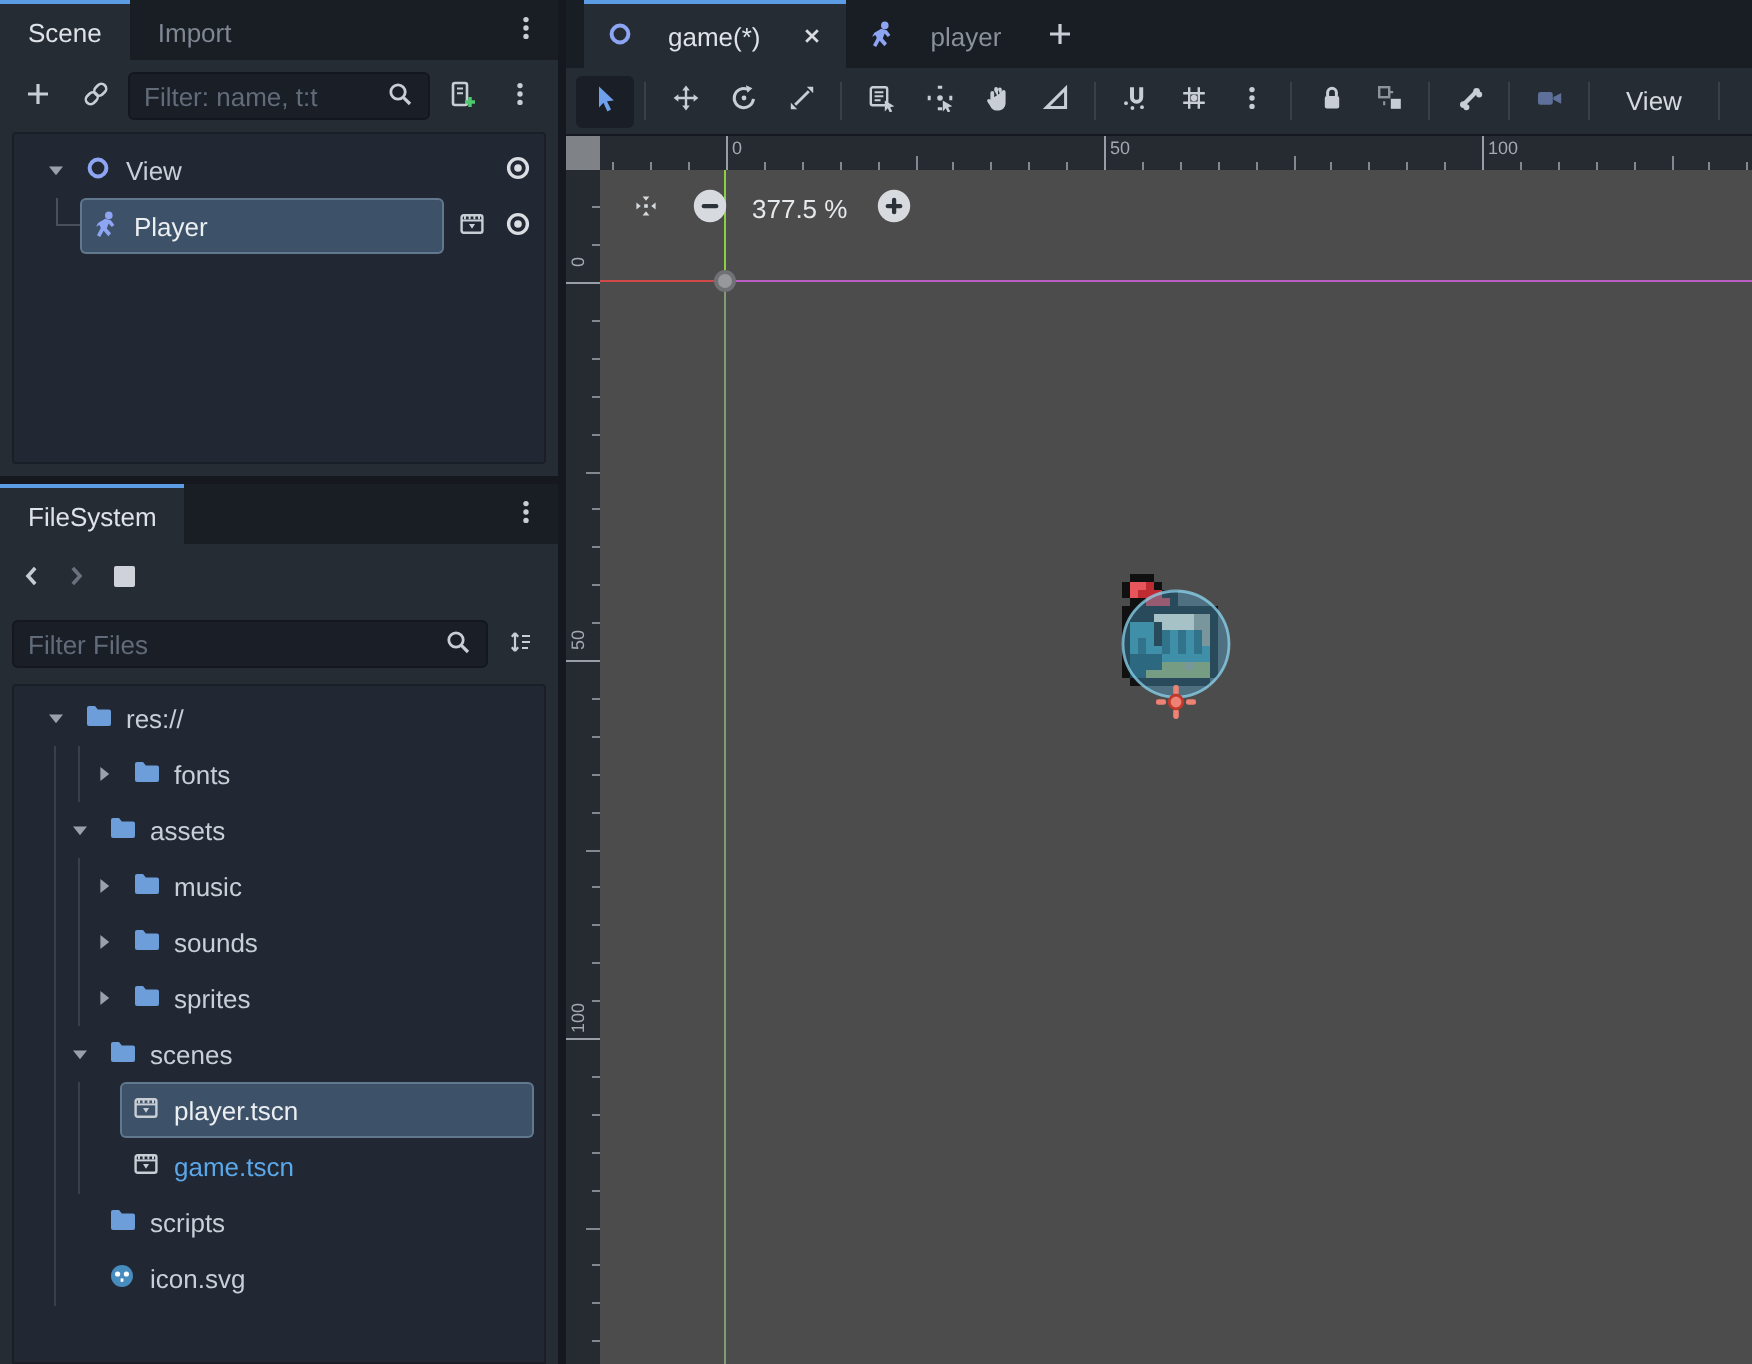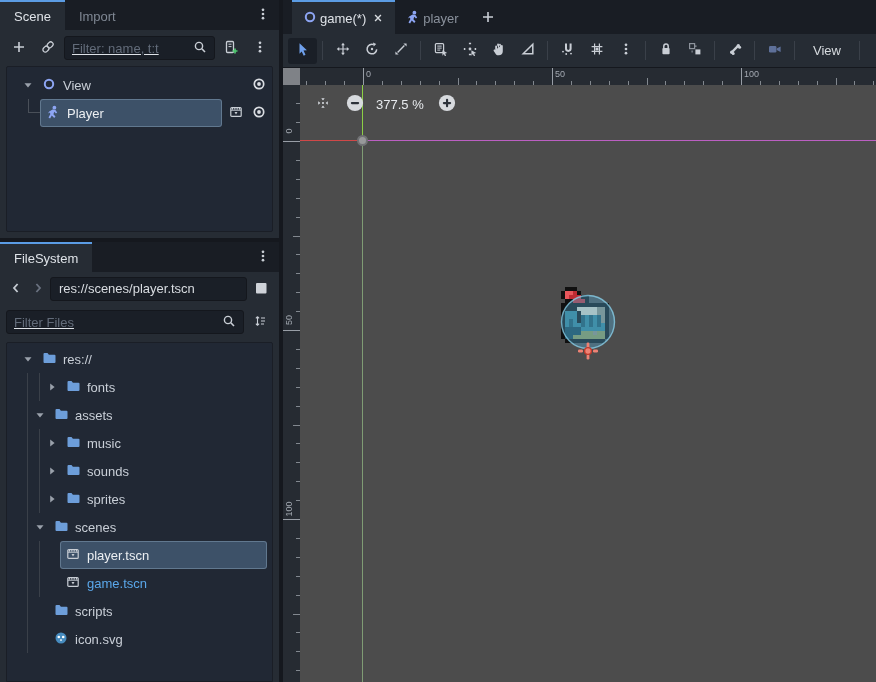--- a/index.html
+++ b/index.html
@@ -16,21 +16,21 @@
   .scene-panel { height:238px; }
   .fs-panel { flex:1; }
 
   .tabbar { height:30px; background:#191d24; display:flex; align-items:stretch; }
   .ptab { padding:0 14px; display:flex; align-items:center; color:#7f8793; border-top:2px solid transparent; cursor:default; }
   .ptab.active { background:#262c34; color:#dfe3e8; border-top:2px solid #5b9ce4;align-items:center; }
   .tab-menu { margin-left:auto; display:flex; align-items:center; padding:0 9px; }
 
   .tool-row { height:36px; display:flex; align-items:center; gap:3px; padding:0 6px; }
   .icon-btn { width:26px; height:26px; min-width:26px; display:flex; align-items:center; justify-content:center; border-radius:3px; }
-  .filter-box { flex:1; height:24px; background:#1a1f27; border:1px solid #14171d; border-radius:3px; display:flex; align-items:center; padding:0 7px; min-width:0;text-decoration:underline; }
+  .filter-box { flex:1; height:24px; background:#1a1f27; border:1px solid #14171d; border-radius:3px; display:flex; align-items:center; padding:0 7px; min-width:0; }
   .filter-box input { flex:1; min-width:0; background:transparent; border:none; outline:none; color:#dfe3e8; font:inherit; }
   input::placeholder { color:#626b79; }
 
   .tree-box { flex:1; margin:0 6px 6px 6px; background:#212834; border:1px solid #1a1e26; border-radius:2px; padding-top:4px; overflow:hidden; }
   .trow { height:28px; display:flex; align-items:center; padding:0 6px 0 12px; position:relative; }
   .chev { width:18px; min-width:18px; display:flex; justify-content:center; align-items:center; }
   .selwrap { display:flex; align-items:center; gap:7px; height:26px; padding:0 8px 0 5px; border-radius:2px; flex:1; min-width:0; }
   .selwrap.selected { background:#3d5168; box-shadow:0 0 0 1px #61788f; }
   .rowlabel { white-space:nowrap; overflow:hidden; color:#c9cfd7; }
   .selwrap.selected .rowlabel { color:#eceff2; }
@@ -45,21 +45,21 @@
   .nav-row { height:34px; display:flex; align-items:center; padding:0 6px; gap:2px; }
   .nav-arrow { width:20px; height:24px; display:flex; align-items:center; justify-content:center; }
   .path-field { flex:1; height:24px; background:#1a1f27; border:1px solid #14171d; border-radius:3px; line-height:22px; padding:0 8px; color:#d8dce1; white-space:nowrap; overflow:hidden; }
   .split-btn { width:24px; height:24px; display:flex; align-items:center; justify-content:center; }
   .filter-row { height:32px; display:flex; align-items:center; padding:0 6px; gap:3px; }
   .fs-treebox { flex:1; margin:4px 6px 0 6px; background:#212834; border:1px solid #1a1e26; border-radius:2px 2px 0 0; padding-top:2px; overflow:hidden; }
   .accent-label { color:#5aa7ea !important; }
 
   .col-right { flex:1; display:flex; flex-direction:column; min-width:0; }
   .scene-tabs { height:34px; background:#191d24; display:flex; align-items:stretch; padding-left:9px; }
-  .stab { display:flex; align-items:center; gap:3px; padding:0 11px; color:#8a919c; border-top:2px solid transparent; }
+  .stab { display:flex; align-items:center; gap:17px; padding:0 11px; color:#8a919c; border-top:2px solid transparent; }
   .stab.active { background:#262c34; border-top:2px solid #5b9ce4; color:#dfe3e8; }
   .stab .closex { margin-left:3px; display:flex; align-items:center; }
   .stab-add { width:36px; display:flex; align-items:center; justify-content:center; }
 
   .canvas-toolbar { height:34px; background:#262c34; border-bottom:1px solid #15181e; display:flex; align-items:center; padding:0 5px; }
   .ct-btn { width:29px; height:26px; display:flex; align-items:center; justify-content:center; border-radius:3px; }
   .ct-btn.active { background:#1a1f27; }
   .ct-sep { width:1px; height:19px; background:#3a4049; margin:0 5px; }
   .view-btn { padding:0 13px; color:#d6dade; height:26px; display:flex; align-items:center; }
 
@@ -204,21 +204,20 @@
         <div class="nav-arrow">
             <span class="js-icon"><svg width="14" height="14" viewBox="0 0 14 14" xmlns="http://www.w3.org/2000/svg">
                 <path d="M8.6 3L5 7l3.6 4" stroke="#c6ccd3" stroke-width="1.8" fill="none"></path>
               </svg></span>
           </div>
         <div class="nav-arrow">
             <span class="js-icon"><svg width="14" height="14" viewBox="0 0 14 14" xmlns="http://www.w3.org/2000/svg">
                 <path d="M5.4 3L9 7l-3.6 4" stroke="#6a7280" stroke-width="1.8" fill="none"></path>
               </svg></span>
           </div>
-        <div class="path-field">res://scenes/player.tscn</div>
         <div class="split-btn">
             <span class="js-icon"><svg width="14" height="14" viewBox="0 0 14 14" xmlns="http://www.w3.org/2000/svg">
                 <rect x="2" y="2" width="10.5" height="10.5" rx="1" fill="#cfd3d9"></rect>
               </svg></span>
           </div>
       </div>
       <div class="filter-row">
         <div class="filter-box">
           <input placeholder="Filter Files" style="">
           <span class="js-icon"><svg width="14" height="14" viewBox="0 0 14 14" xmlns="http://www.w3.org/2000/svg">

